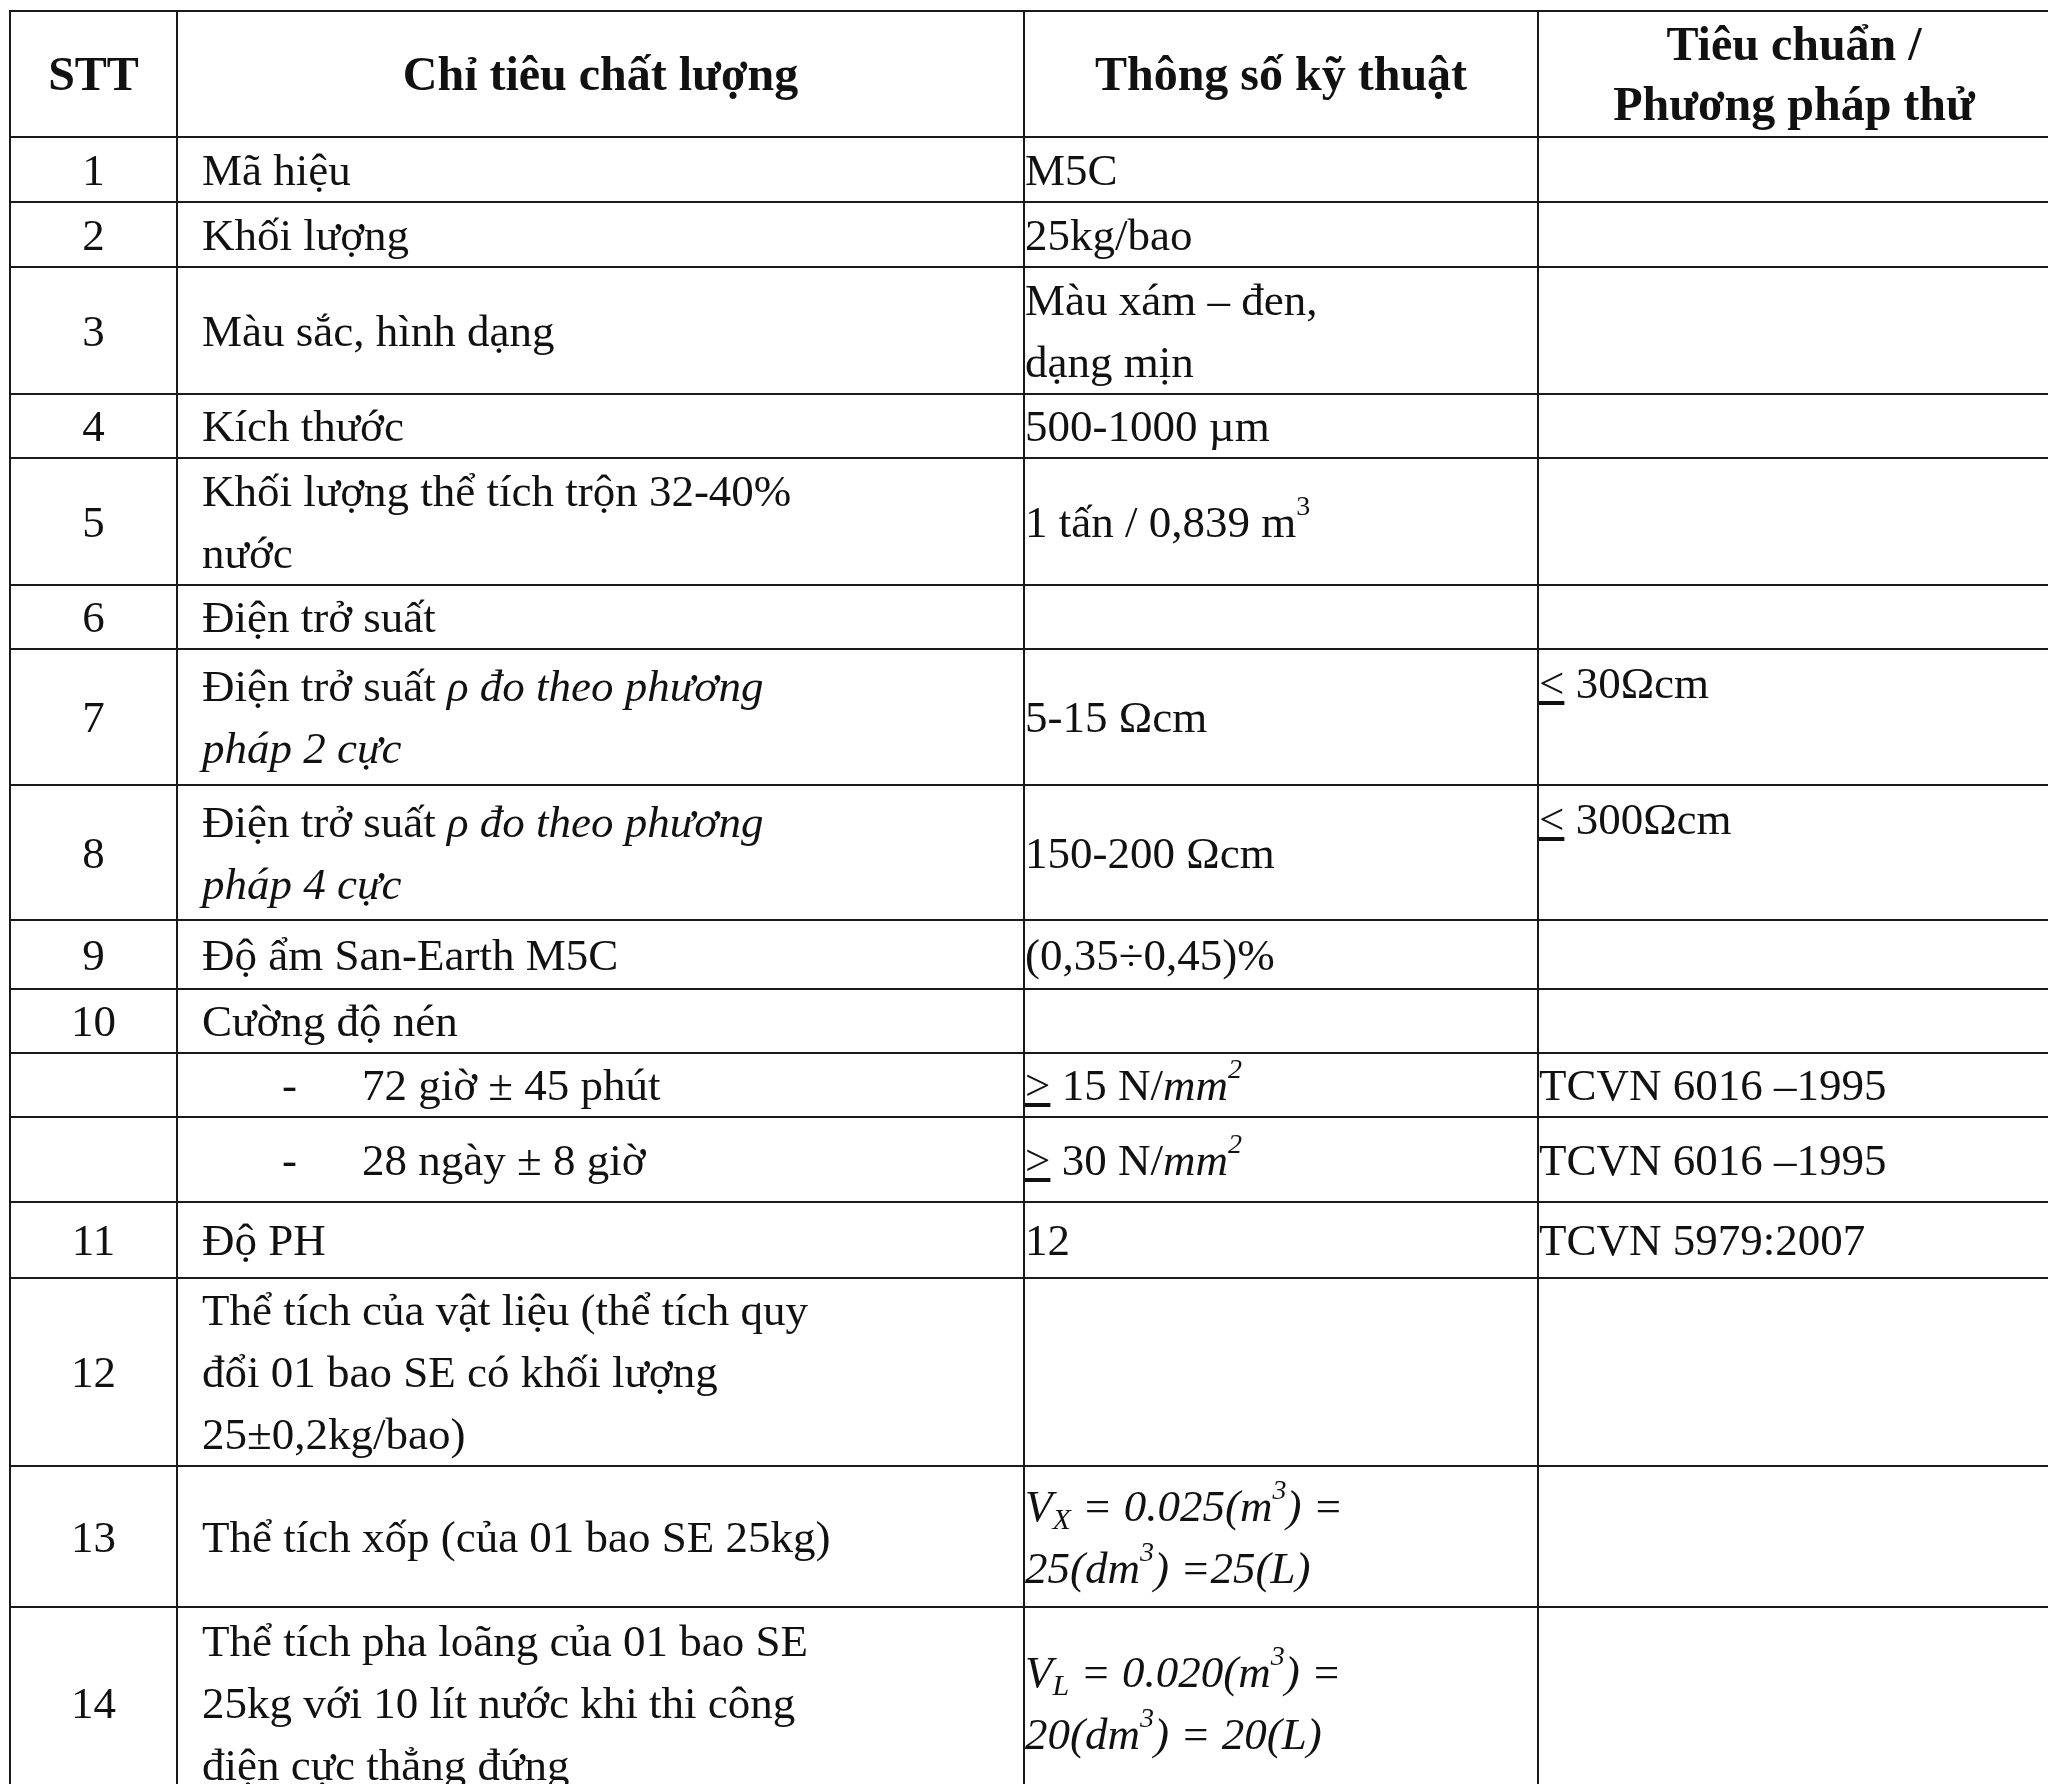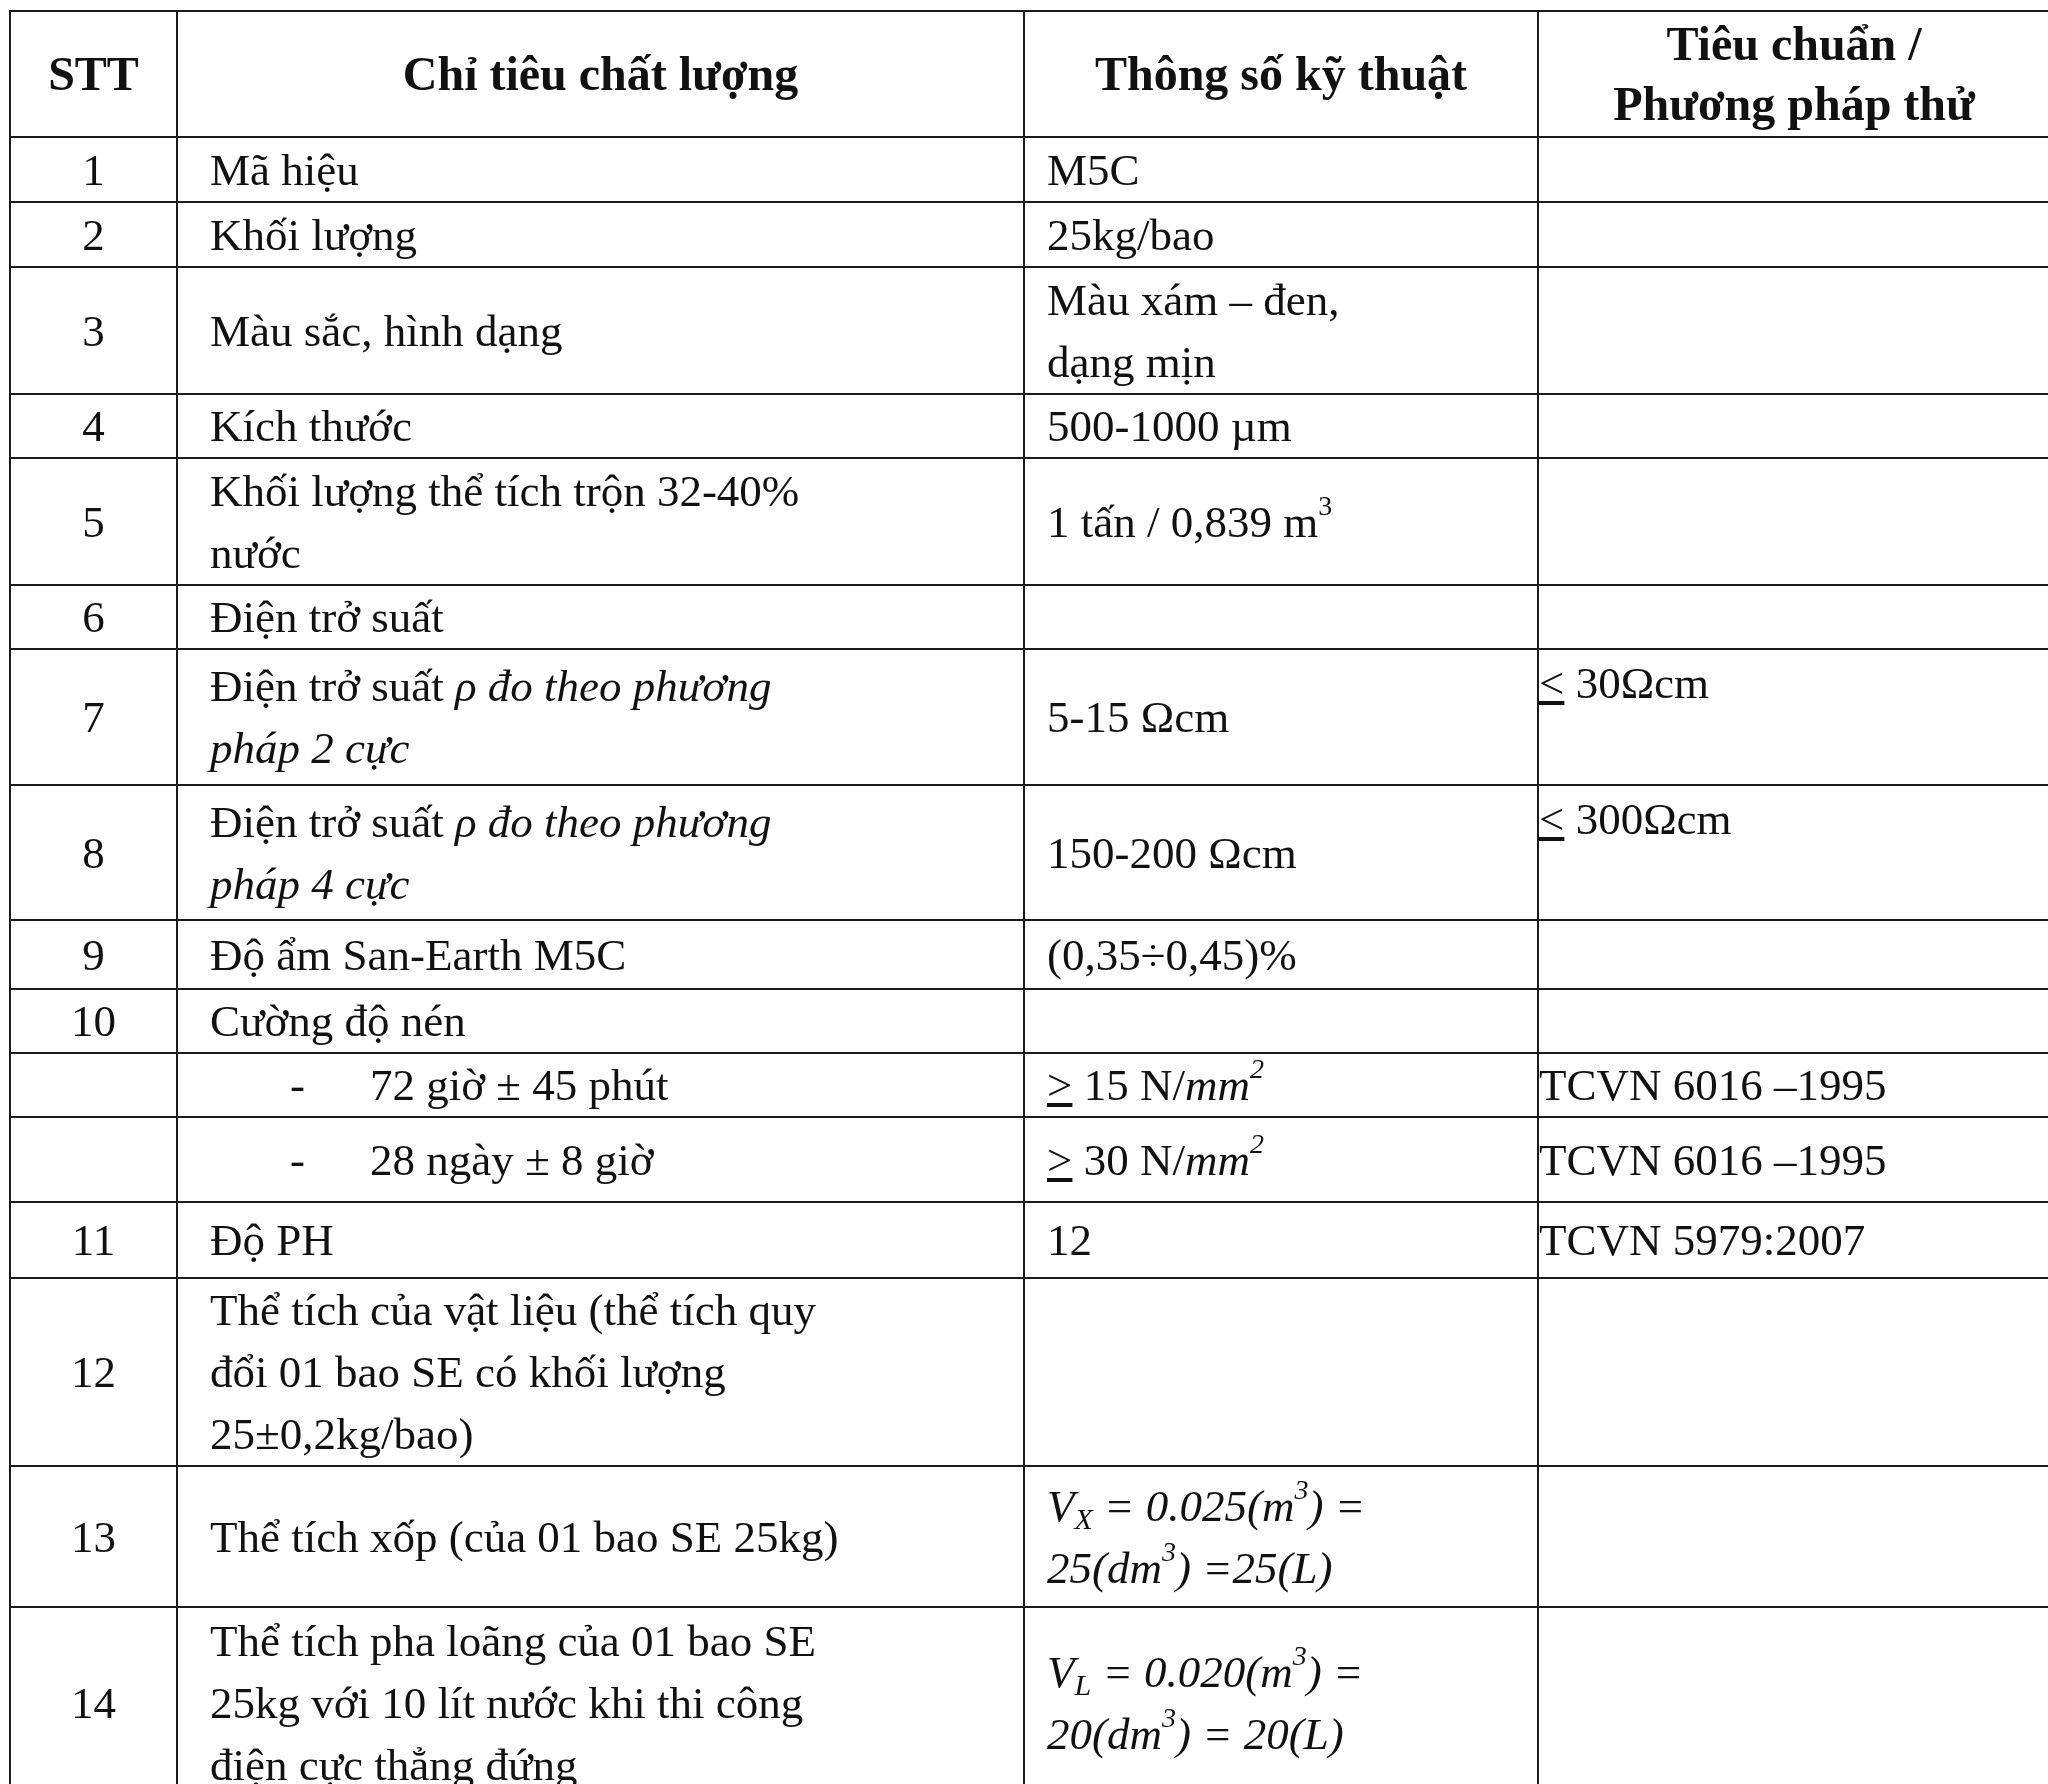--- a/index.html
+++ b/index.html
@@ -4,22 +4,22 @@
 <style>
   html, body { margin:0; padding:0; background:#ffffff; }
   body { width:2048px; height:1784px; position:relative; overflow:hidden;
          font-family:"Liberation Serif", "DejaVu Serif", serif; color:#111; }
   .tbl { position:absolute; left:9px; top:10px; width:2040px; }
   table { border-collapse:collapse; width:2040px; table-layout:fixed; }
   td, th { border:2.5px solid #1a1a1a; padding:0; vertical-align:middle; line-height:62px; }
   th { font-weight:bold; font-size:48px; text-align:center; line-height:60px; }
   td { font-size:45px; }
   td.stt { text-align:center; }
-  td.c2 { padding-left:32px; }
-  td.c3 { padding-left:22px; }
+  td.c2 { padding-left:24px; }
+  td.c3 { }
   td.c4 { }
   td.top { vertical-align:top; padding-top:2px; }
   .it { font-style:italic; }
   .sub { font-size:30px; vertical-align:-8px; line-height:0; }
   .sup { font-size:28px; vertical-align:22px; line-height:0; }
   .dash { display:inline-block; width:80px; padding-left:80px; }
   .ul { text-decoration:underline; }
 </style>
 </head>
 <body>

